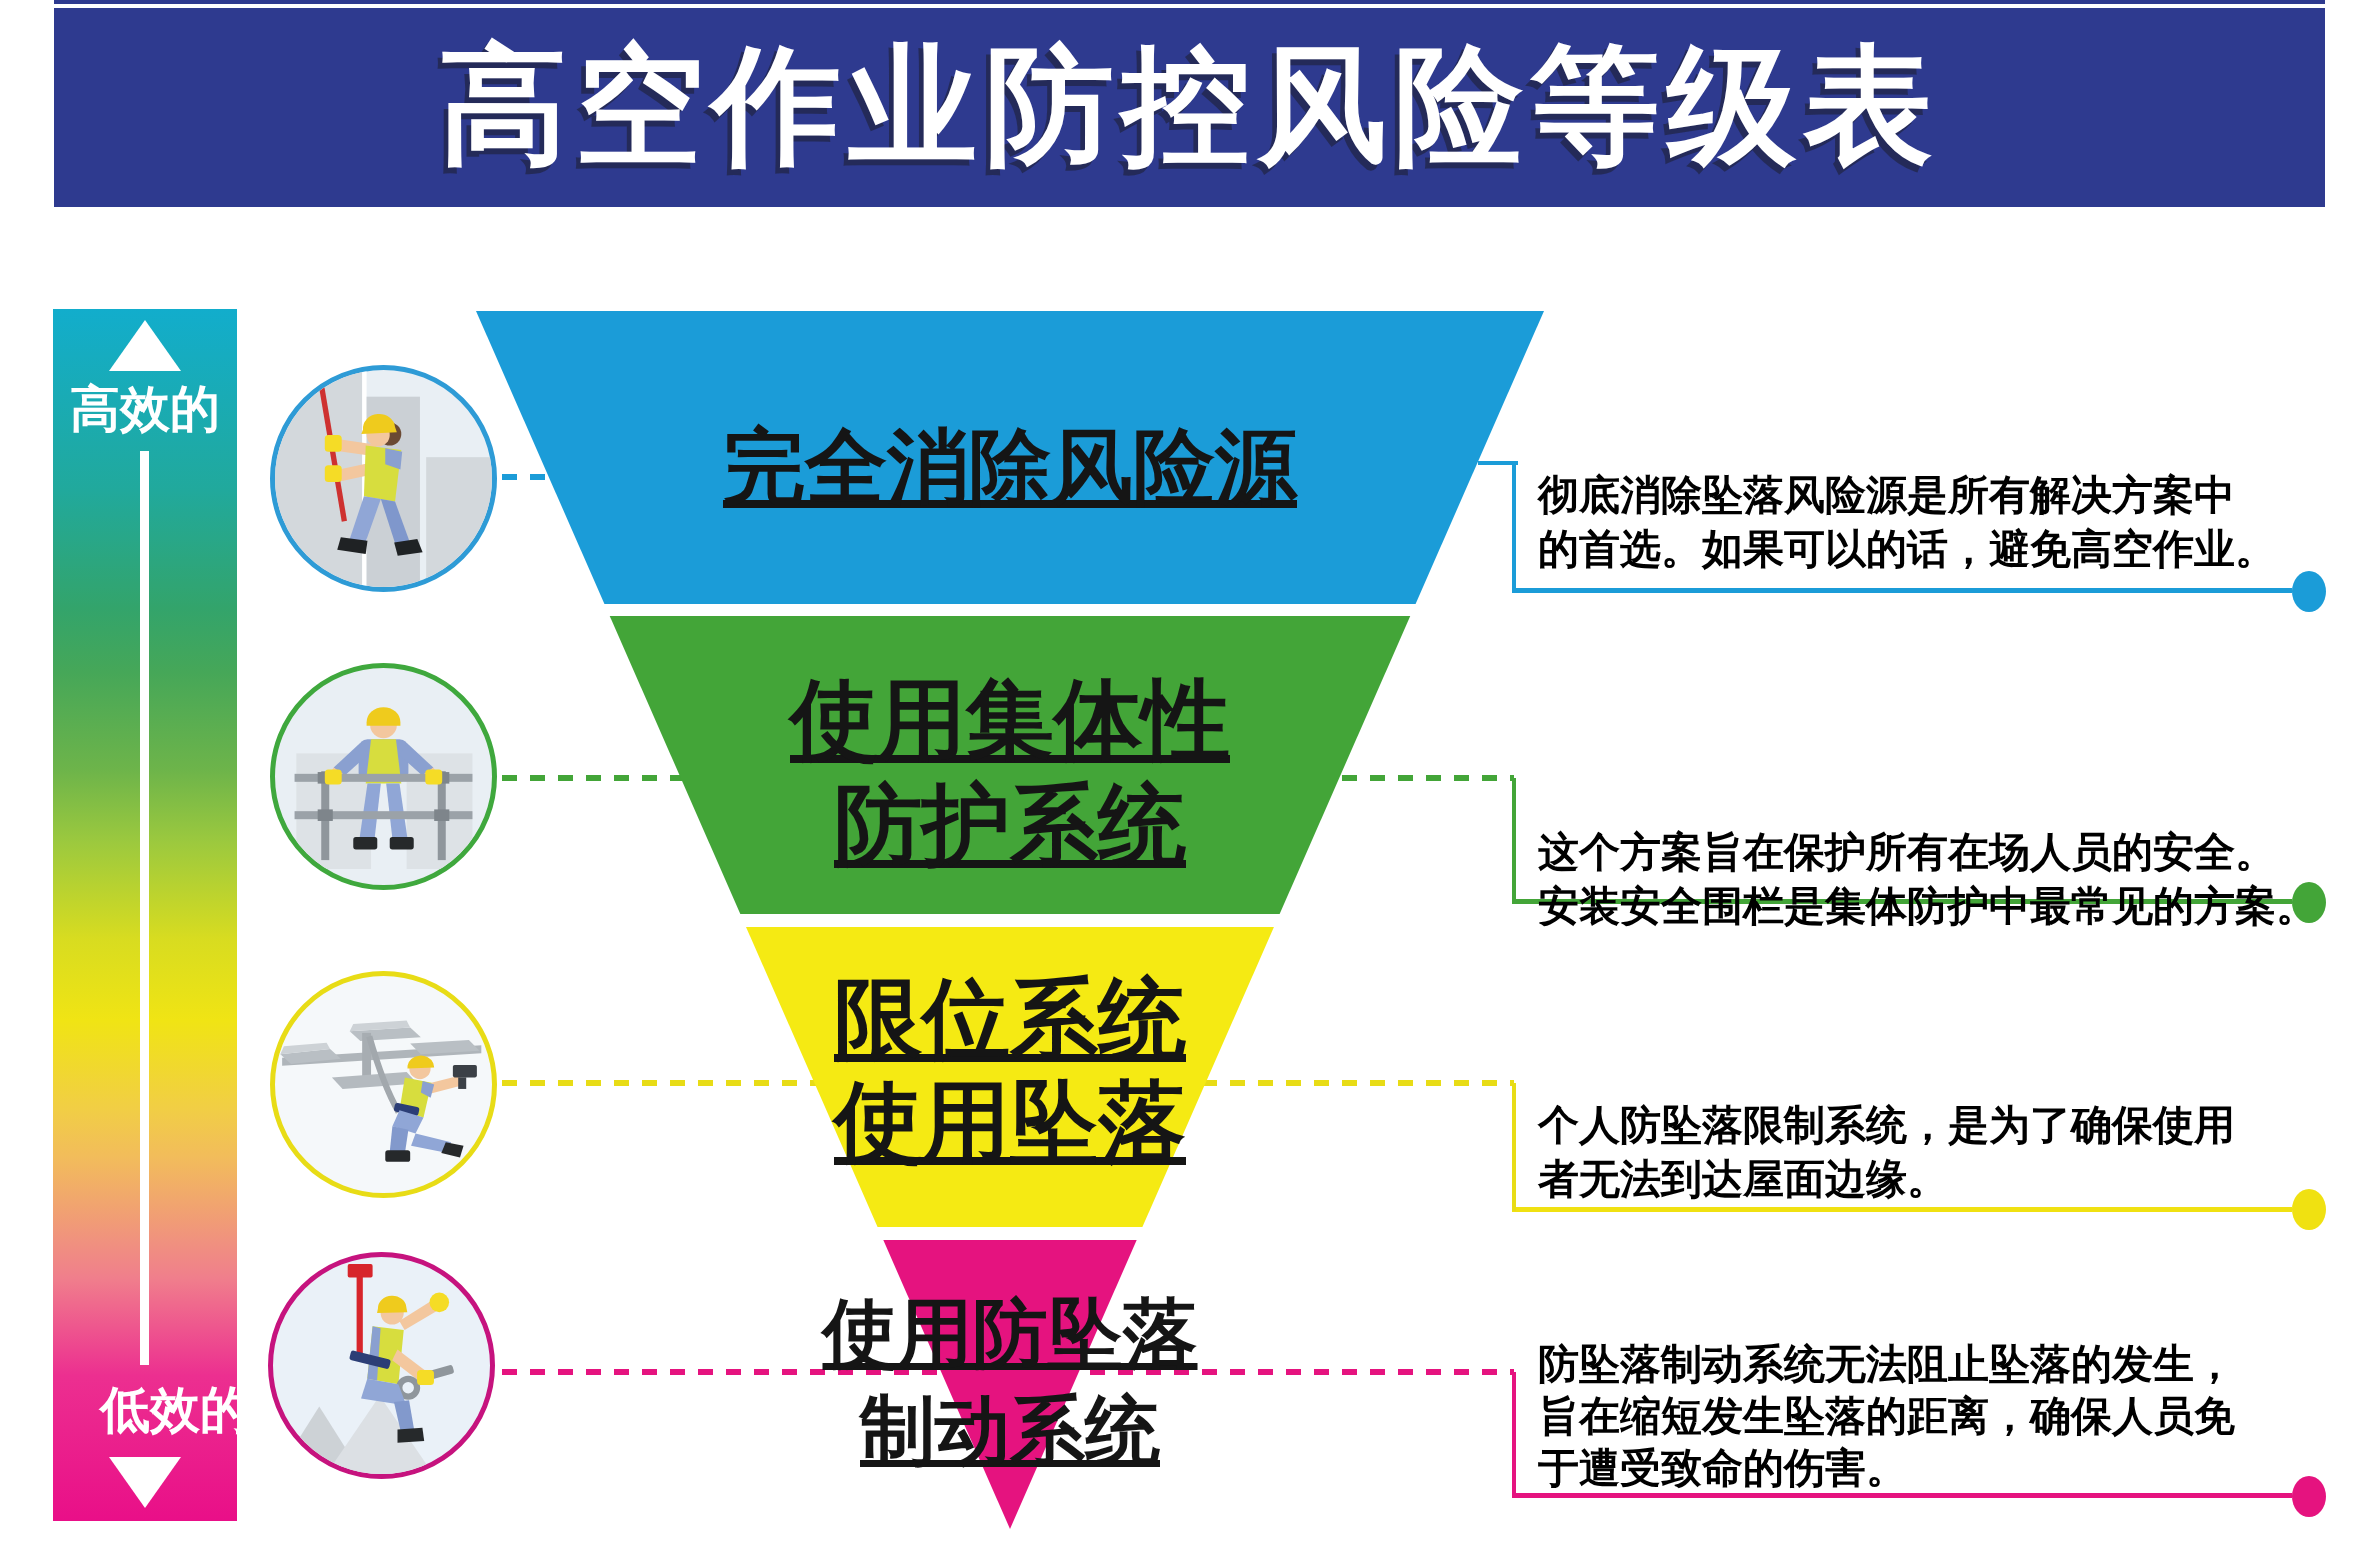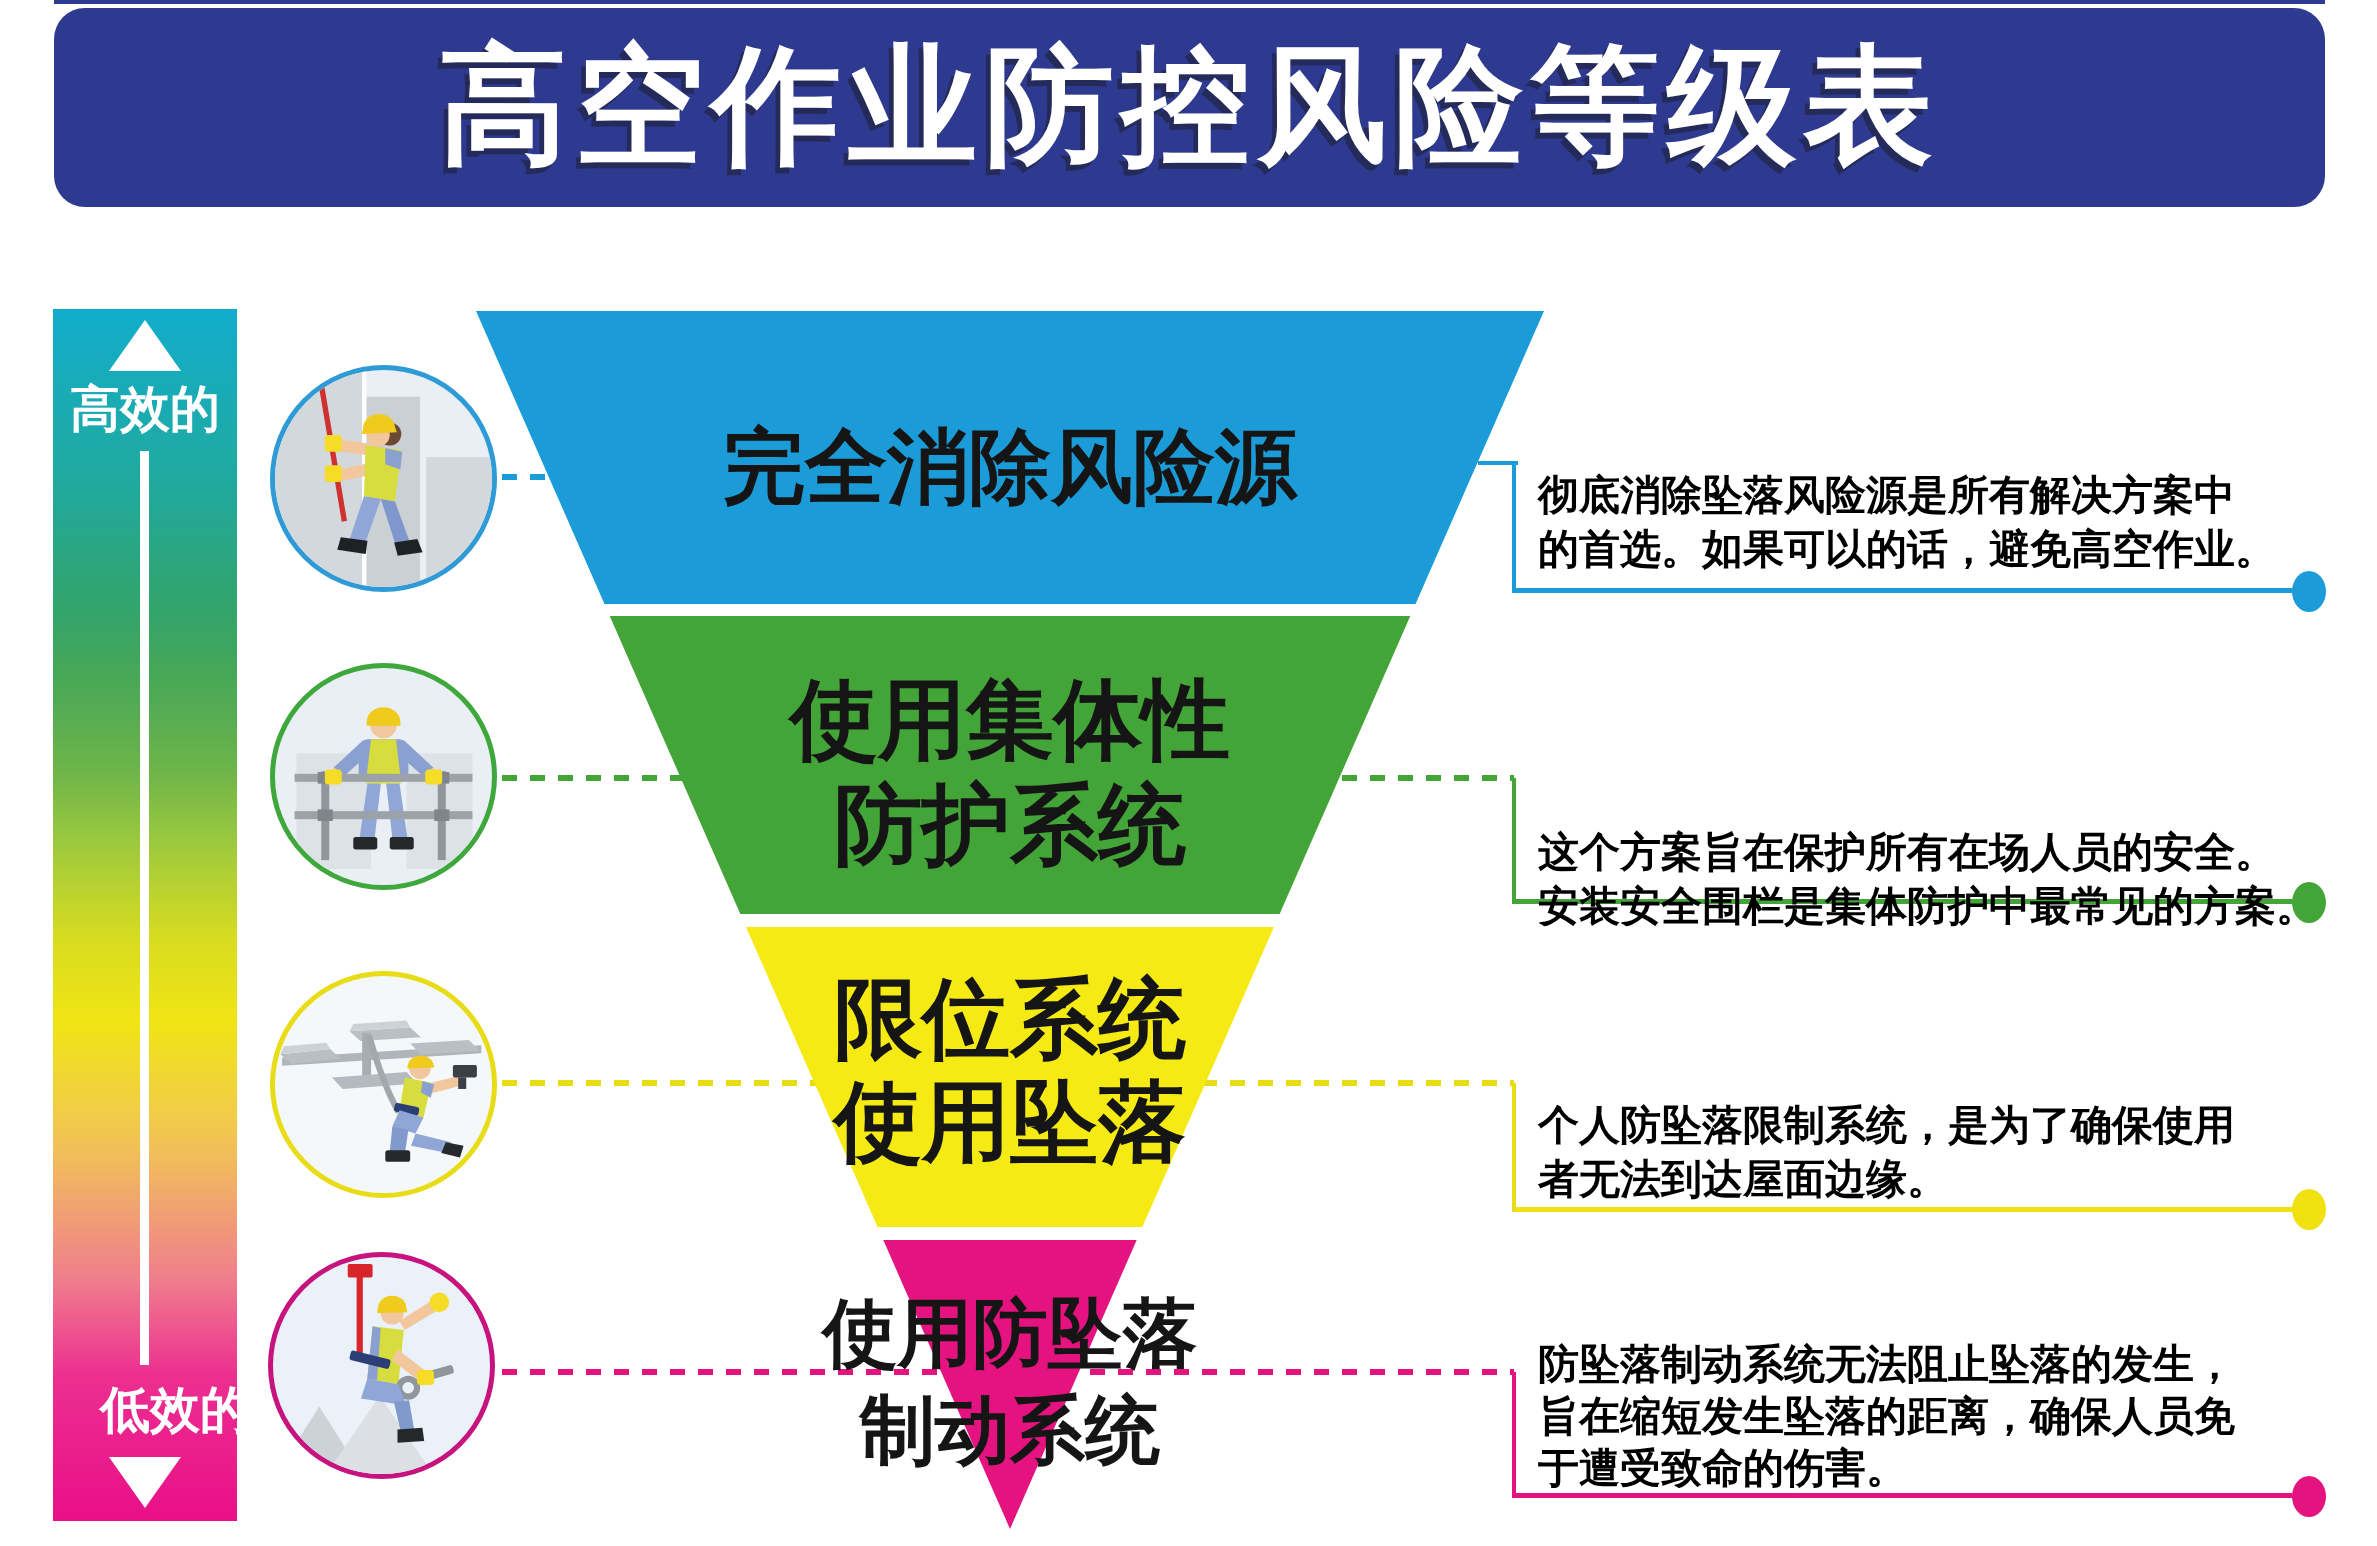--- a/index.html
+++ b/index.html
@@ -2,21 +2,21 @@
 <html style="font-size:15px"><head>
 <meta charset="utf-8">
 <style>
   html,body{margin:0;padding:0;background:#ffffff;}
   #canvas{position:relative;width:2378px;height:1547px;background:#ffffff;overflow:hidden;
           font-family:"Liberation Sans","DejaVu Sans",sans-serif;}
 
   
   .banner-strip{position:absolute;left:54px;top:0;width:2271px;height:3.7px;background:#2E3A8F;}
   .banner{position:absolute;left:54px;top:7.5px;width:2271px;height:199px;background:#2E3A8F;
-          display:flex;align-items:center;justify-content:center;border-radius:31px;}
+          display:flex;align-items:center;justify-content:center;}
   .banner h1{margin:0;color:#ffffff;font-size:129px;font-weight:bold;letter-spacing:7.5px;
              text-shadow:-4.7px 5.6px 0 rgba(25,25,25,.45);}
 
   
   .scale-bar{position:absolute;left:53px;top:309px;width:184px;height:1212px;
      background:linear-gradient(180deg,
        #12ADCC 0%, #21A99C 15%, #33A46B 24.7%, #46A758 30%, #6DB44A 38%,
        #9CC93E 44%, #D8DC20 52%, #F0E414 58.7%, #F1CE45 66%, #F2BC5B 70%,
        #F0917F 77%, #F07E8C 80%, #EC2F90 88%, #E90F88 100%);}
   .arrow-up{position:absolute;left:56px;top:11.2px;width:0;height:0;
@@ -34,21 +34,21 @@
   
   .funnel{position:absolute;left:476px;top:311px;width:1068px;height:1218px;z-index:2;
           clip-path:polygon(0 0,100% 0,50% 100%);}
   .band{position:absolute;left:0;width:100%;}
   .band.b1{top:0;height:293px;background:#1B9CD8;}
   .band.b2{top:305px;height:298px;background:#43A538;}
   .band.b3{top:616px;height:300px;background:#F5EA13;}
   .band.b4{top:929px;height:289px;background:#E5137F;}
 
   .funnel-label{position:absolute;left:476px;width:1068px;text-align:center;z-index:3;
-                color:#151515;font-weight:bold;}
+                color:#151515;font-weight:bold;text-decoration:underline;}
   .fl1{top:414px;font-size:82px;line-height:105px;}
   .fl2{top:667px;font-size:88px;line-height:105px;}
   .fl3{top:967px;font-size:88px;line-height:103px;}
   .fl4{top:1285px;font-size:75px;line-height:97px;}
 
   
   .dash{position:absolute;height:5.6px;z-index:1;}
   .dash.c1{left:502px;top:474px;width:81px;
      background:repeating-linear-gradient(90deg,#1B9CD8 0 15px,transparent 15px 28px);}
   .dash.c2{left:502px;top:775px;width:1012px;

